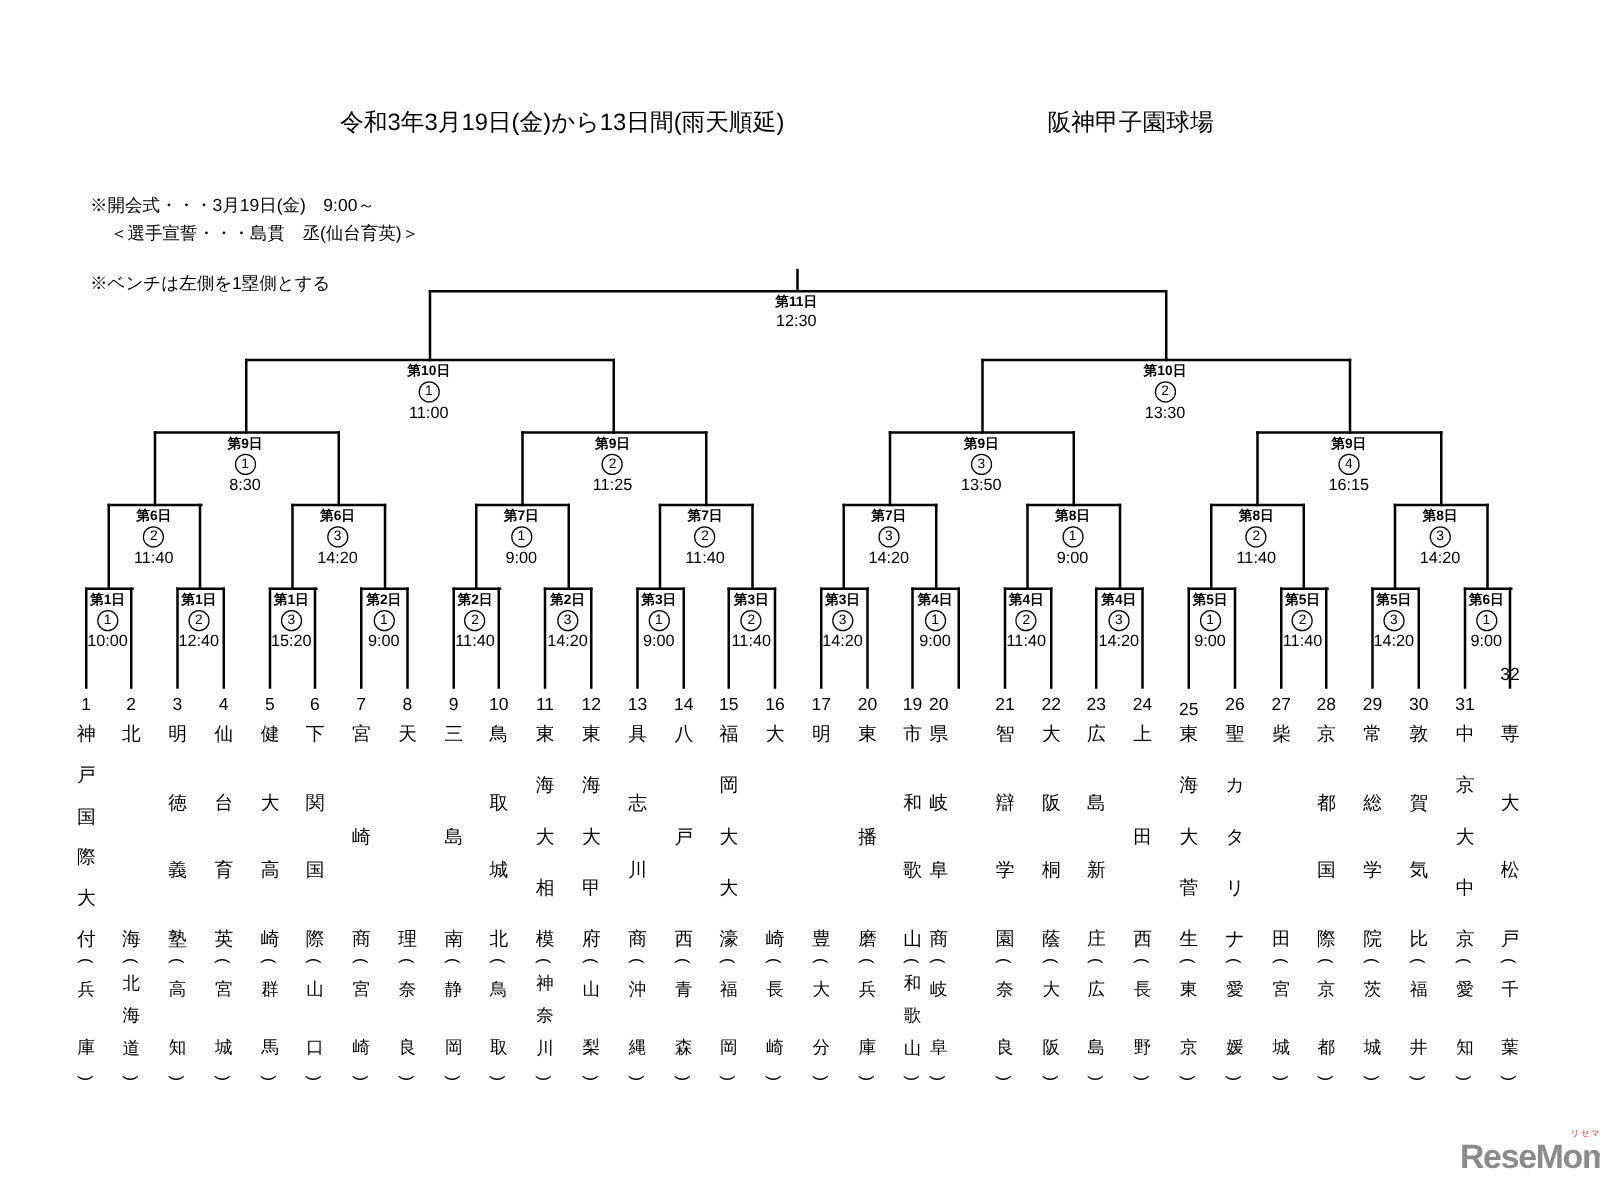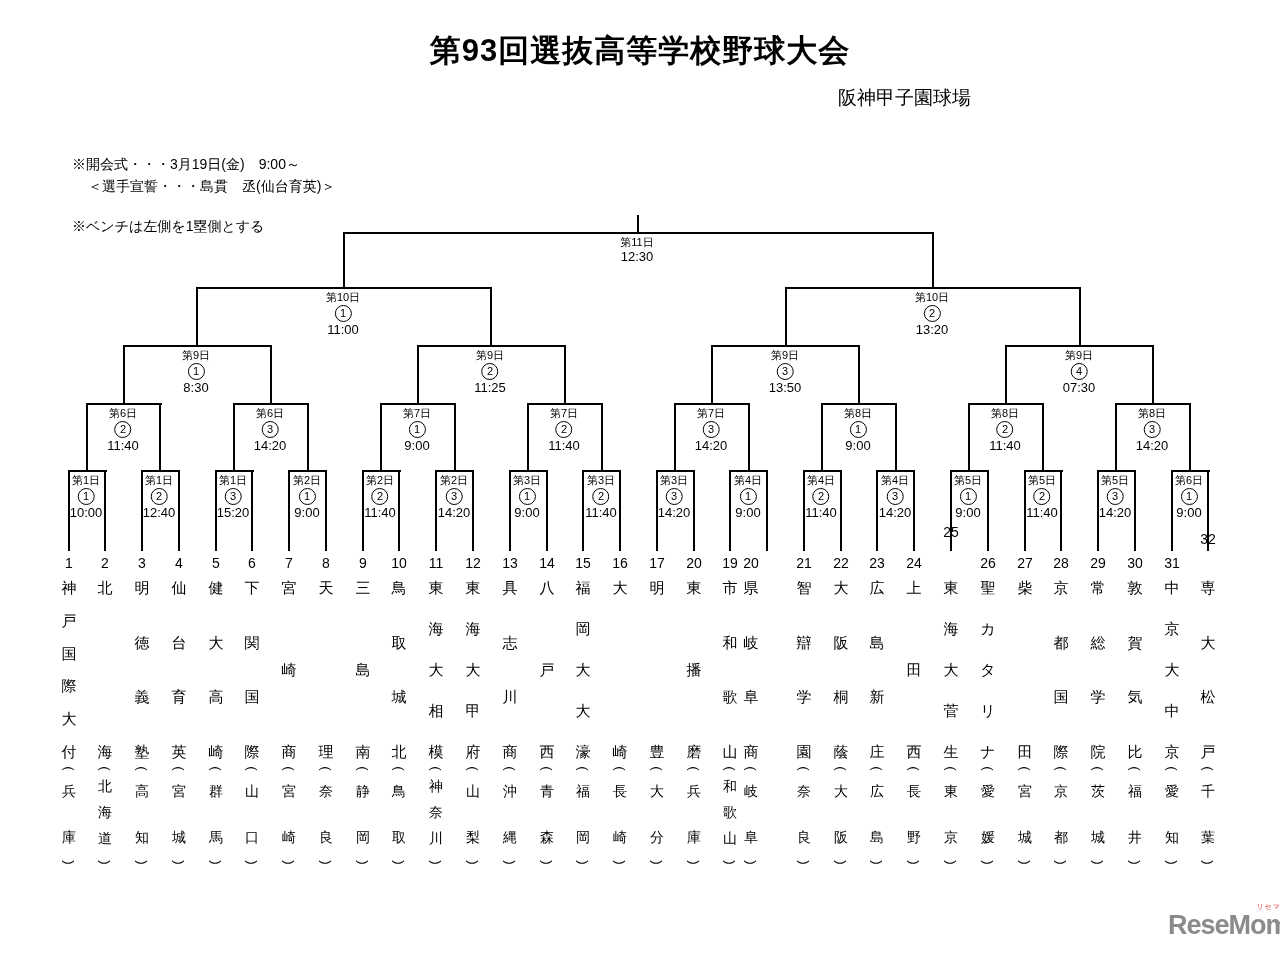--- a/index.html
+++ b/index.html
@@ -4,40 +4,40 @@
 <style>
   html,body{margin:0;padding:0;background:#fff;}
   .page{position:relative;width:1280px;height:955px;background:#ffffff;overflow:hidden;
         font-family:"Liberation Sans",sans-serif;color:#000;}
   .abs{position:absolute;}
   .title{font-size:31px;font-weight:bold;letter-spacing:1px;white-space:nowrap;}
   .sub{font-size:19px;white-space:nowrap;}
   .note{font-size:14px;white-space:nowrap;}
   .ln{position:absolute;background:#000;}
   .glabel{position:absolute;transform:translateX(-50%);text-align:center;white-space:nowrap;}
-  .gday{display:block;font-size:11px;line-height:13px;}
+  .gday{display:block;font-size:11px;line-height:13px;font-weight:bold;}
   .gnum{display:block;width:15px;height:15px;line-height:15px;margin:1px auto 0 auto;
         border:1px solid #000;border-radius:50%;font-size:11px;text-align:center;}
   .gtime{display:block;font-size:13px;line-height:16px;}
   .team-col{position:absolute;width:38px;}
   .tno{position:absolute;width:100%;left:0;text-align:center;font-size:14px;line-height:15px;}
   .vc{position:absolute;width:100%;left:0;text-align:center;font-size:15px;height:16px;line-height:16px;}
   .vpf{position:absolute;width:100%;left:0;text-align:center;font-size:14px;height:15px;line-height:15px;}
   .vp{position:absolute;width:100%;left:0;text-align:center;font-size:13px;height:13px;line-height:13px;
       transform:rotate(90deg);}
   .logo{position:absolute;font-weight:bold;font-size:27px;letter-spacing:-1px;color:#8b8b8b;}
   .logo .ruby{position:absolute;top:-8px;right:6px;font-size:7px;letter-spacing:1px;color:#e04040;font-weight:normal;}
 </style>
 </head>
 <body>
 
 <div class="page">
 
-  <div class="abs title" style="left:640px;top:30px;transform:translateX(-50%);">第93回選抜高等学校野球大会</div>
-
+
+  <div class="abs sub" style="left:272px;top:85px;">令和3年3月19日(金)から13日間(雨天順延)</div>
   <div class="abs sub" style="left:838px;top:85px;">阪神甲子園球場</div>
 
   <div class="abs note" style="left:72px;top:156px;">※開会式・・・3月19日(金)　9:00～</div>
   <div class="abs note" style="left:88px;top:178px;">＜選手宣誓・・・島貫　丞(仙台育英)＞</div>
   <div class="abs note" style="left:72px;top:218px;">※ベンチは左側を1塁側とする</div>
 
   <div class="abs" id="bracket" style="left:0;top:0;width:1280px;height:955px;">
       <div class="ln" style="left: 68px; top: 470px; width: 39px; height: 2px;"></div>
       <div class="ln" style="left: 68px; top: 470px; width: 2px; height: 81px;"></div>
       <div class="ln" style="left: 104px; top: 470px; width: 2px; height: 81px;"></div>
@@ -253,37 +253,37 @@
         <span class="gday">第9日</span>
         <span class="gnum">3</span>
         <span class="gtime">13:50</span>
       </div>
       <div class="ln" style="left: 1005px; top: 345px; width: 149px; height: 2px;"></div>
       <div class="ln" style="left: 1005px; top: 345px; width: 2px; height: 60px;"></div>
       <div class="ln" style="left: 1152px; top: 345px; width: 2px; height: 60px;"></div>
       <div class="glabel" style="left: 1079px; top: 349px;">
         <span class="gday">第9日</span>
         <span class="gnum">4</span>
-        <span class="gtime">07:30</span>
+        <span class="gtime">16:15</span>
       </div>
       <div class="ln" style="left: 196px; top: 287px; width: 296px; height: 2px;"></div>
       <div class="ln" style="left: 196px; top: 287px; width: 2px; height: 60px;"></div>
       <div class="ln" style="left: 490px; top: 287px; width: 2px; height: 60px;"></div>
       <div class="glabel" style="left: 343px; top: 291px;">
         <span class="gday">第10日</span>
         <span class="gnum">1</span>
         <span class="gtime">11:00</span>
       </div>
       <div class="ln" style="left: 785px; top: 287px; width: 296px; height: 2px;"></div>
       <div class="ln" style="left: 785px; top: 287px; width: 2px; height: 60px;"></div>
       <div class="ln" style="left: 1079px; top: 287px; width: 2px; height: 60px;"></div>
       <div class="glabel" style="left: 932px; top: 291px;">
         <span class="gday">第10日</span>
         <span class="gnum">2</span>
-        <span class="gtime">13:20</span>
+        <span class="gtime">13:30</span>
       </div>
       <div class="ln" style="left: 343px; top: 232px; width: 590px; height: 2px;"></div>
       <div class="ln" style="left: 343px; top: 232px; width: 2px; height: 57px;"></div>
       <div class="ln" style="left: 932px; top: 232px; width: 2px; height: 57px;"></div>
       <div class="ln" style="left: 637px; top: 215px; width: 2px; height: 17px;"></div>
       <div class="glabel" style="left: 637px; top: 236px;">
         <span class="gday">第11日</span>
         <span class="gtime">12:30</span>
       </div>
       <div class="team-col" style="left: 50px; top: 0px; height: 880px;">
@@ -539,21 +539,21 @@
         <span class="tno" style="top: 556px;">24</span>
         <span class="vc" style="top: 580px;">上</span>
         <span class="vc" style="top: 662px;">田</span>
         <span class="vc" style="top: 744px;">西</span>
         <span class="vp" style="top: 762px;">(</span>
         <span class="vpf" style="top: 784px;">長</span>
         <span class="vpf" style="top: 830px;">野</span>
         <span class="vp" style="top: 856px;">)</span>
       </div>
       <div class="team-col" style="left: 932px; top: 0px; height: 880px;">
-        <span class="tno" style="top: 525px;">25</span>
+        <span class="tno" style="top: 560px;">25</span>
         <span class="vc" style="top: 580px;">東</span>
         <span class="vc" style="top: 621px;">海</span>
         <span class="vc" style="top: 662px;">大</span>
         <span class="vc" style="top: 703px;">菅</span>
         <span class="vc" style="top: 744px;">生</span>
         <span class="vp" style="top: 762px;">(</span>
         <span class="vpf" style="top: 784px;">東</span>
         <span class="vpf" style="top: 830px;">京</span>
         <span class="vp" style="top: 856px;">)</span>
       </div>

